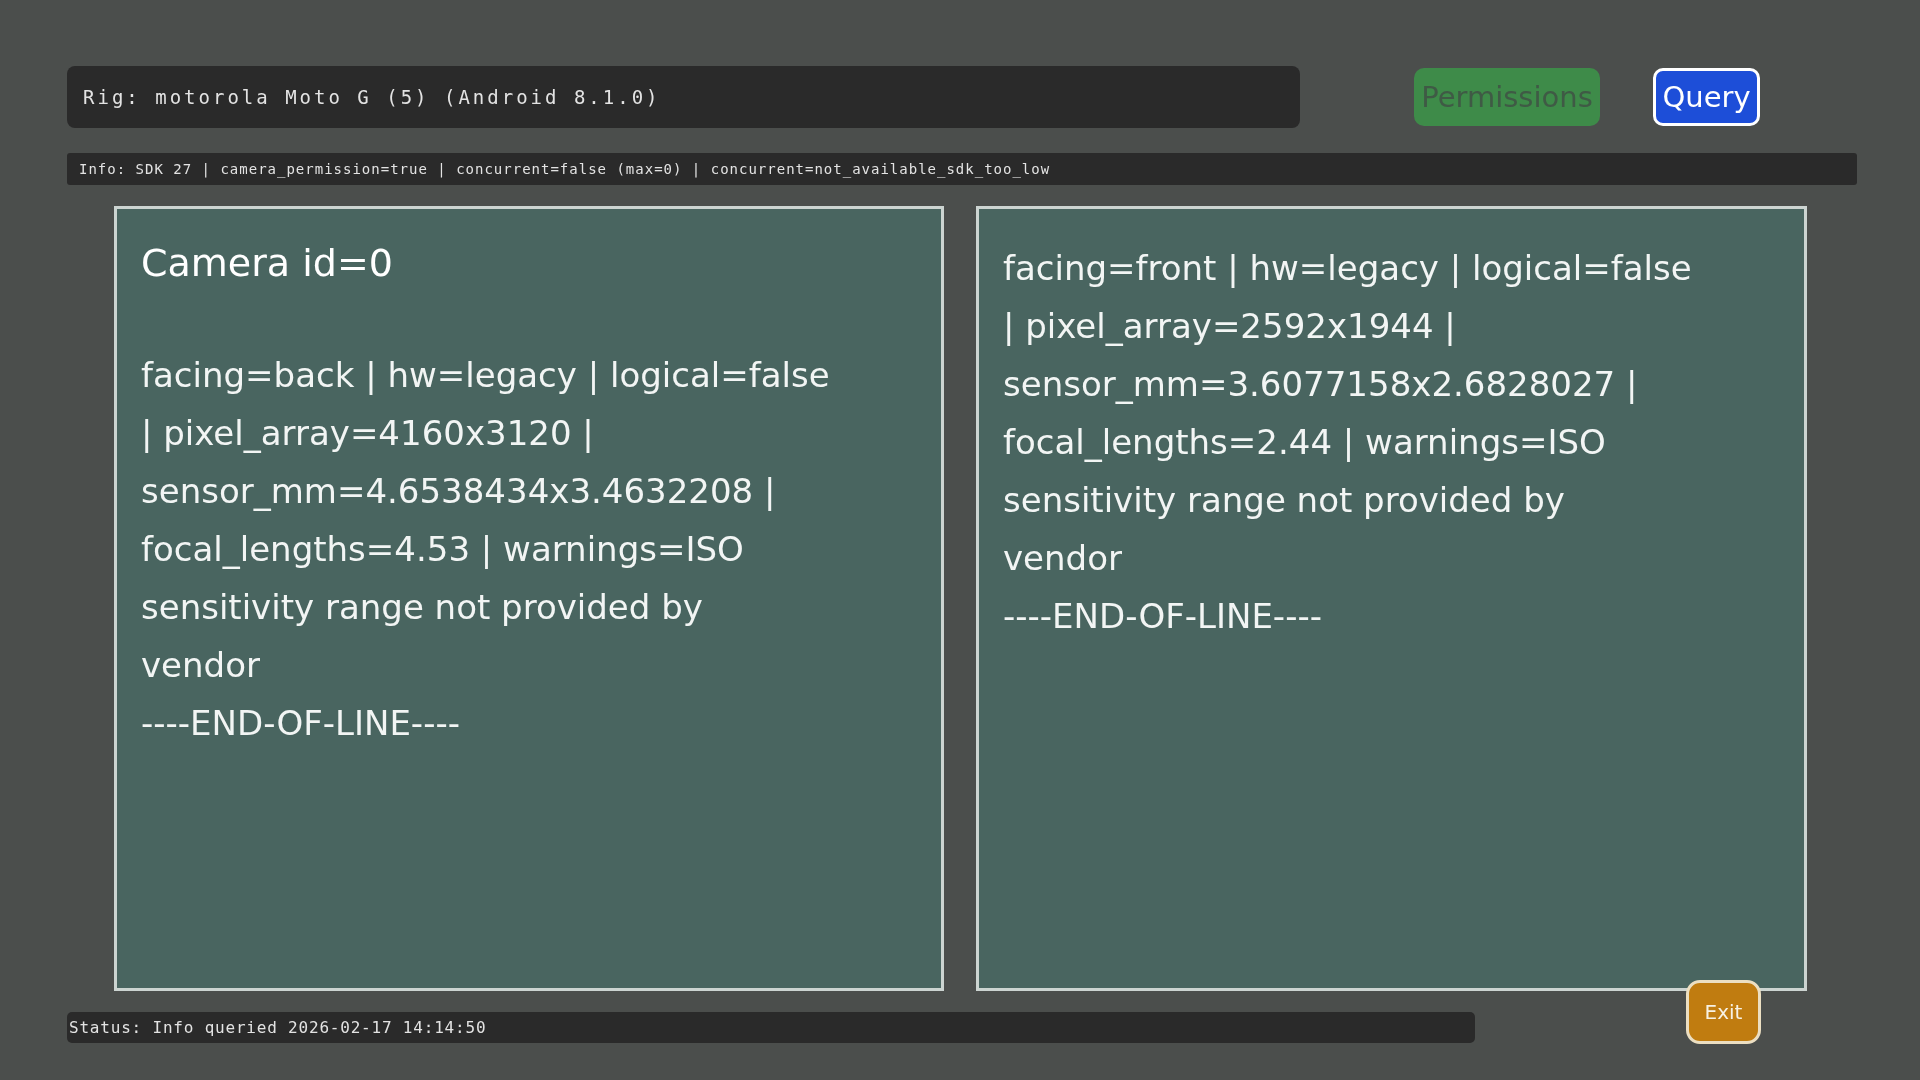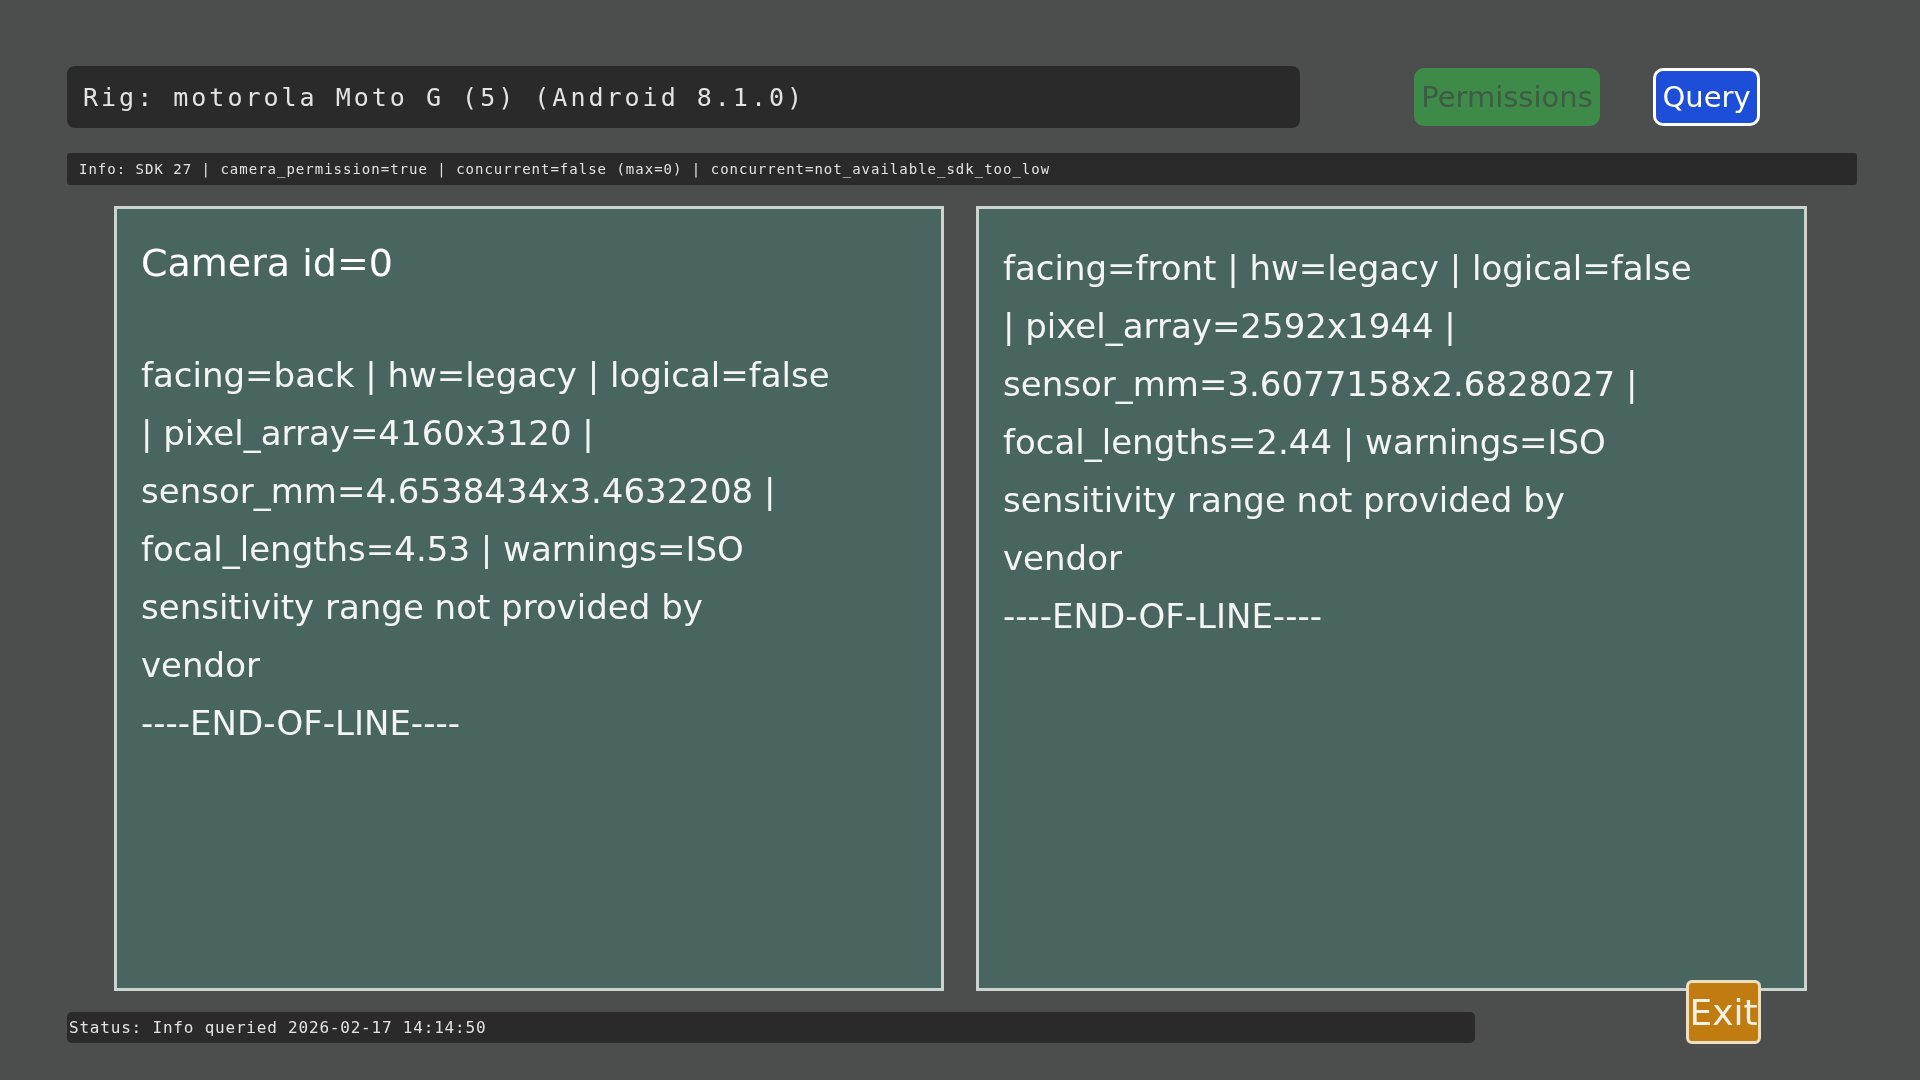--- a/index.html
+++ b/index.html
@@ -17,21 +17,21 @@
     background: #2a2a2a;
     color: #e3e3e3;
     font-family: "DejaVu Sans Mono", monospace;
     display: flex;
     align-items: center;
     border-radius: 6px;
   }
   .title-bar {
     left: 67px; top: 66px; width: 1233px; height: 62px;
     padding-left: 16px;
-    font-size: 25px;
+    font-size: 19px;
     letter-spacing: 3px;
     border-radius: 8px;
   }
   .info-bar {
     left: 67px; top: 153px; width: 1790px; height: 32px;
     padding-left: 12px;
     font-size: 14px;
     letter-spacing: 1px;
     border-radius: 3px;
   }
@@ -67,23 +67,23 @@
     background: #1d4ed8;
     color: #ffffff;
     font-size: 29px;
     border: 3px solid #ffffff;
     border-radius: 10px;
   }
   .exit-btn {
     left: 1686px; top: 980px; width: 75px; height: 64px;
     background: #c07c10;
     color: #f7f1e3;
-    font-size: 36px;
+    font-size: 20px;
     border: 3px solid #ecdfc2;
-    border-radius: 6px;
+    border-radius: 14px;
     z-index: 5;
   }
 
   
   .panel {
     position: absolute;
     top: 206px;
     height: 785px;
     background: #496560;
     border: 3px solid #ccd4d1;

